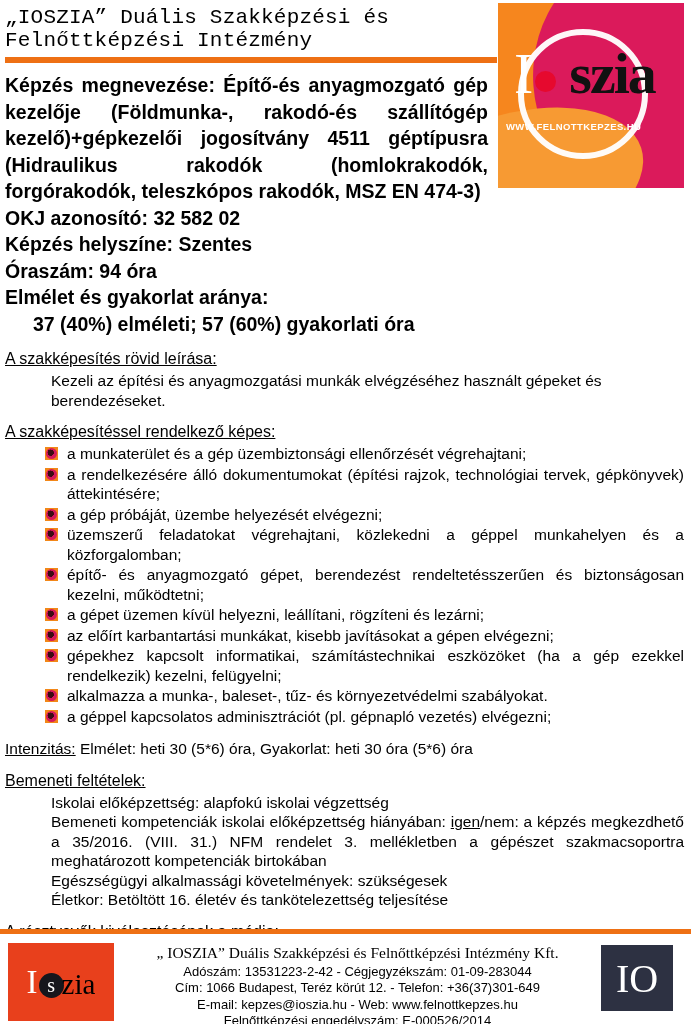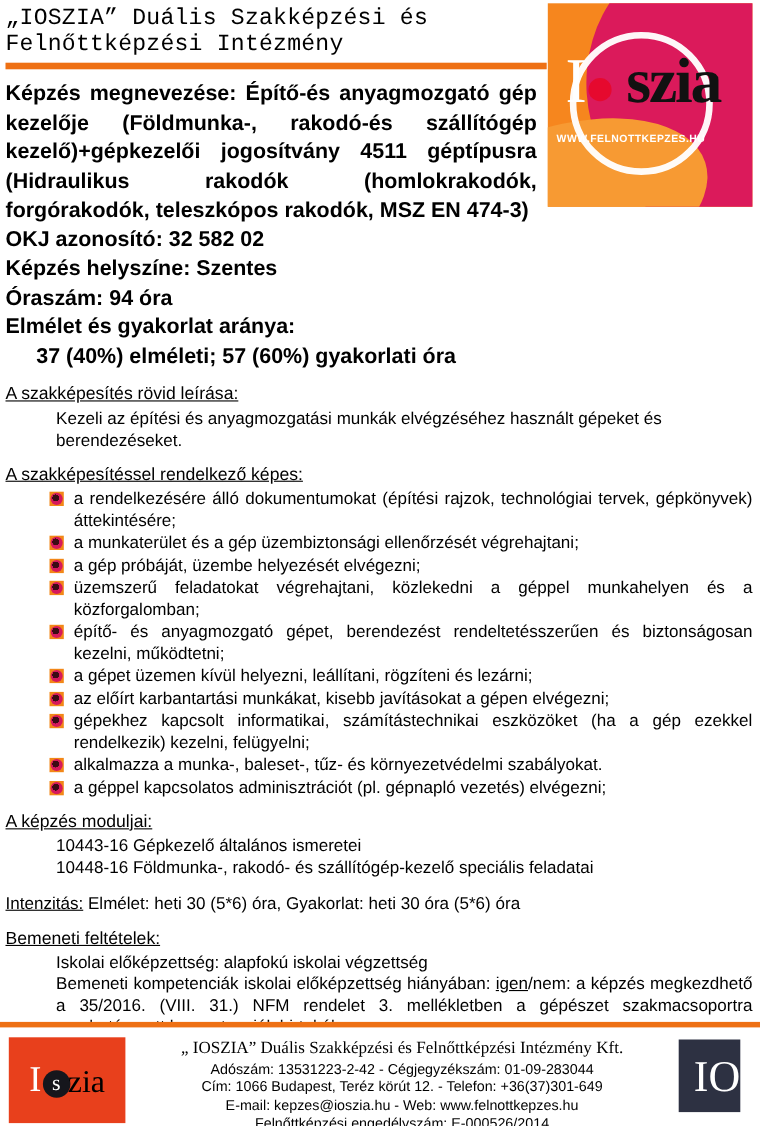--- a/index.html
+++ b/index.html
@@ -82,22 +82,22 @@
     align-items:center; justify-content:center; font-family:"Liberation Serif", serif;
   }
   .f-lI { color:#fff; font-size:33px; }
   .f-lO { width:25px; height:25px; border-radius:50%; background:#16161c; color:#fff;
           display:flex; align-items:center; justify-content:center;
           font-size:20px; margin:6px 0 0 1px; }
   .f-lzia { color:#000000; font-size:29px; margin-left:-2px; margin-top:4px; }
   .f-center { flex:1; text-align:center; font-size:13px; line-height:16.5px; padding-top:2px; }
   .f-company { font-family:"Liberation Serif", serif; font-size:15.5px; margin-bottom:2px; }
   .f-logo-right {
-    width:56px; height:66px; background:#2D3142; color:#fff; margin:2px 10px 0 0;
-    display:flex; align-items:center; justify-content:flex-end;
+    width:72px; height:66px; background:#2D3142; color:#fff; margin:2px 10px 0 0;
+    display:flex; align-items:center; justify-content:center;
     font-family:"Liberation Serif", serif; font-size:40px;
   }
 </style>
 </head>
 <body>
 
 <div class="page">
 
   <div class="logo-float">
     <div class="logo-blob"></div>
@@ -126,28 +126,28 @@
   <div class="sec">
     <div class="sec-head">A szakképesítés rövid leírása:</div>
     <div class="body-t indent">Kezeli az építési és anyagmozgatási munkák elvégzéséhez használt gépeket és berendezéseket.</div>
   </div>
 
   <div class="sec">
     <div class="sec-head">A szakképesítéssel rendelkező képes:</div>
     <ul class="cap-list">
       <li>
           <span class="bullet-ico"></span>
+          <span class="li-txt">a munkaterület és a gép üzembiztonsági ellenőrzését végrehajtani;</span>
+        </li>
+      <li>
+          <span class="bullet-ico"></span>
           <span class="li-txt">a rendelkezésére álló dokumentumokat (építési rajzok, technológiai tervek, gépkönyvek) áttekintésére;</span>
         </li>
       <li>
           <span class="bullet-ico"></span>
-          <span class="li-txt">a munkaterület és a gép üzembiztonsági ellenőrzését végrehajtani;</span>
-        </li>
-      <li>
-          <span class="bullet-ico"></span>
           <span class="li-txt">a gép próbáját, üzembe helyezését elvégezni;</span>
         </li>
       <li>
           <span class="bullet-ico"></span>
           <span class="li-txt">üzemszerű feladatokat végrehajtani, közlekedni a géppel munkahelyen és a közforgalomban;</span>
         </li>
       <li>
           <span class="bullet-ico"></span>
           <span class="li-txt">építő- és anyagmozgató gépet, berendezést rendeltetésszerűen és biztonságosan kezelni, működtetni;</span>
         </li>
@@ -167,25 +167,20 @@
           <span class="bullet-ico"></span>
           <span class="li-txt">alkalmazza a munka-, baleset-, tűz- és környezetvédelmi szabályokat.</span>
         </li>
       <li>
           <span class="bullet-ico"></span>
           <span class="li-txt">a géppel kapcsolatos adminisztrációt (pl. gépnapló vezetés) elvégezni;</span>
         </li>
     </ul>
   </div>
 
-  <div class="sec">
-    <div class="sec-head">A képzés moduljai:</div>
-    <div class="body-t indent">10443-16 Gépkezelő általános ismeretei</div>
-    <div class="body-t indent">10448-16 Földmunka-, rakodó- és szállítógép-kezelő speciális feladatai</div>
-  </div>
 
   <div class="sec">
     <div class="body-t"><span class="sec-head-inline">Intenzitás:</span> <span>Elmélet: heti 30 (5*6) óra, Gyakorlat: heti 30 óra (5*6) óra</span></div>
   </div>
 
   <div class="sec">
     <div class="sec-head">Bemeneti feltételek:</div>
     <div class="body-t indent">Iskolai előképzettség: alapfokú iskolai végzettség</div>
     <div class="body-t indent just"><span>Bemeneti kompetenciák iskolai előképzettség hiányában: </span><span class="u">igen</span><span>/nem: a képzés megkezdhető a 35/2016. (VIII. 31.) NFM rendelet 3. mellékletben a gépészet szakmacsoportra meghatározott kompetenciák birtokában</span></div>
     <div class="body-t indent">Egészségügyi alkalmassági követelmények: szükségesek</div>

